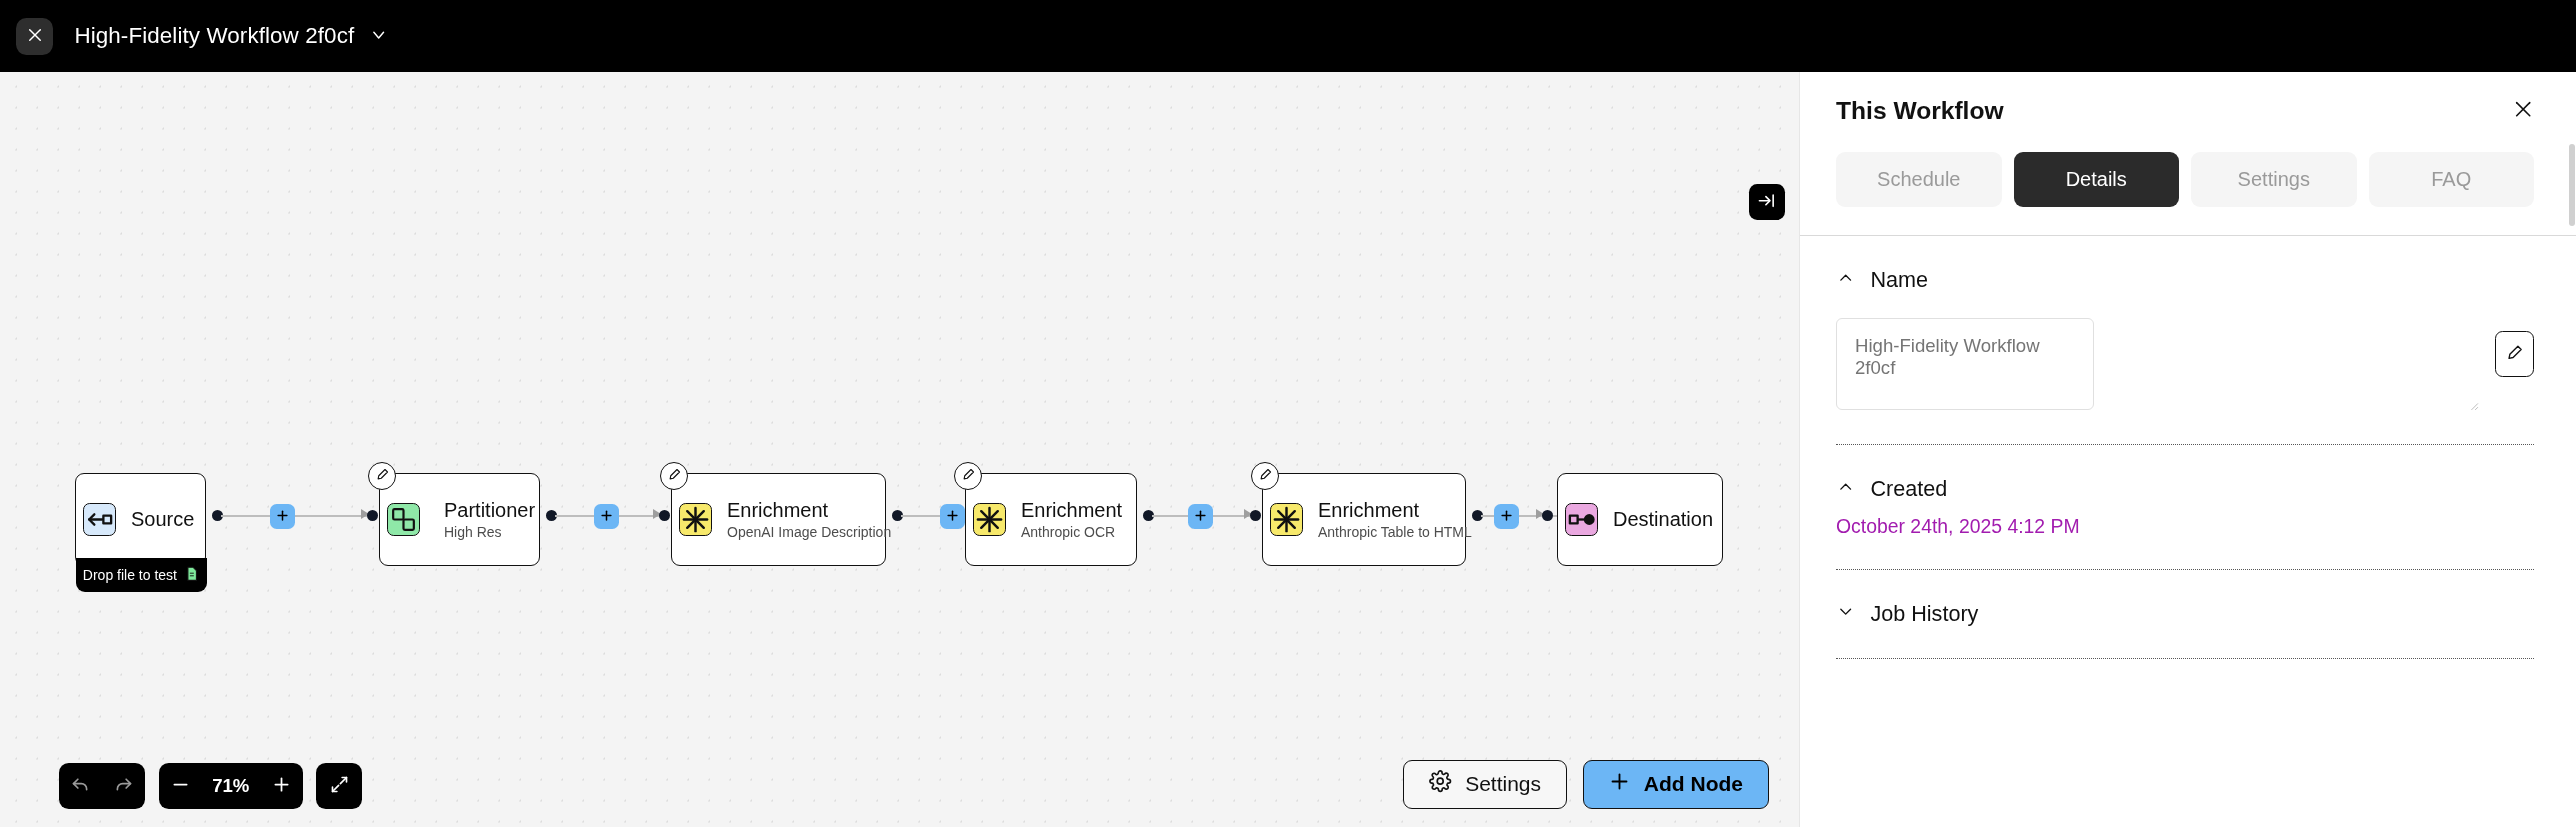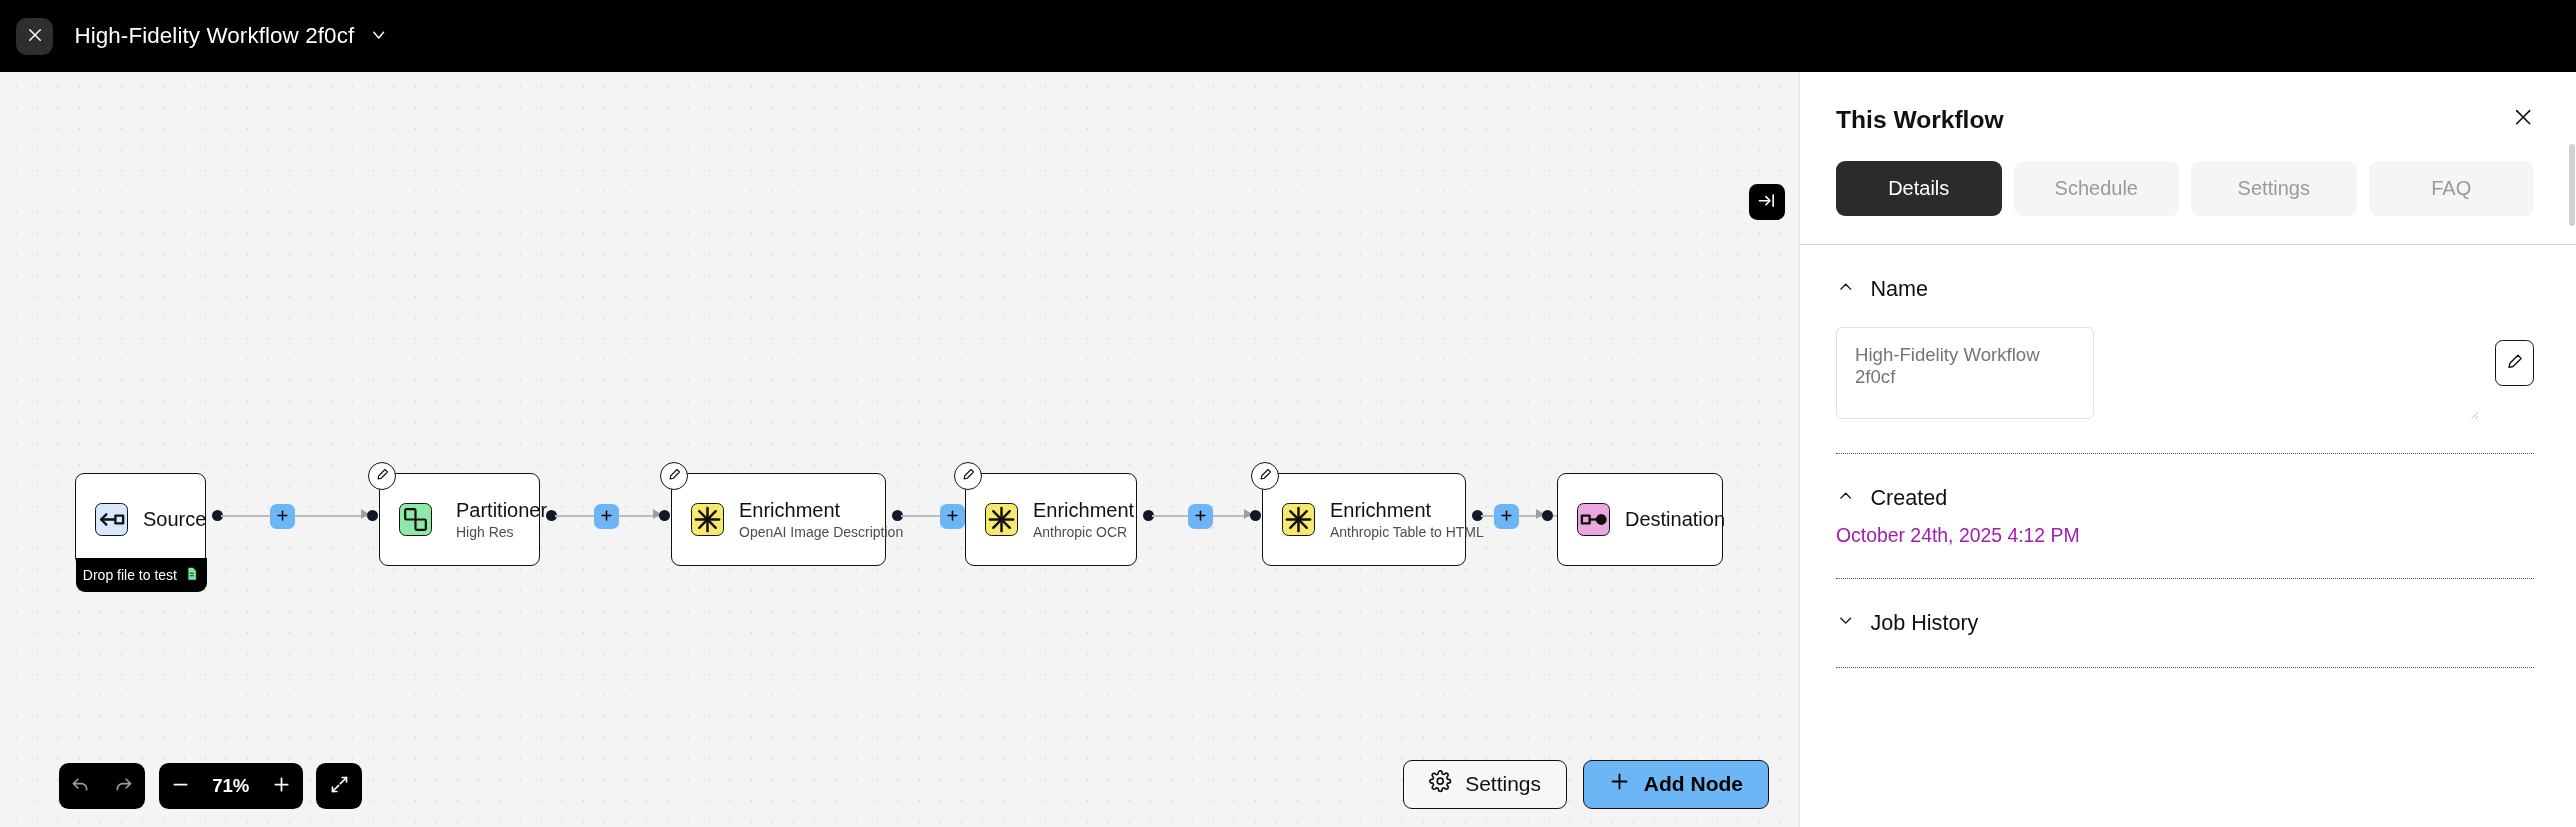--- a/index.html
+++ b/index.html
@@ -59,21 +59,21 @@
     position: absolute; top: 112px; left: 1749px; width: 36px; height: 36px;
     background: #000000; border-radius: 8.2px; display: flex; align-items: center;
     justify-content: center; cursor: pointer; z-index: 6;
   }
   .collapse-panel-btn svg { width: 19.4px; height: 19.4px; }
 
   
   .flow { position: absolute; top: 401px; left: 0; height: 89px; width: 1799px; }
   .node {
     position: absolute; background: #ffffff; border: 1.9px solid #111111; border-radius: 9px;
-    height: 93px; display: flex; align-items: center; padding-left: 19px; gap: 15px;
+    height: 93px; display: flex; align-items: center; padding-left: 7px; gap: 15px;
     top: 0;
   }
   .node .nicon {
     width: 33px; height: 33px; border-radius: 6.7px; border: 1.6px solid #111111;
     display: flex; align-items: center; justify-content: center; flex: 0 0 auto;
   }
   .node .ntext { display: flex; flex-direction: column; justify-content: center; gap: 1.5px; }
   .node .ntitle { font-size: 20px; color: #111111; white-space: nowrap; }
   .node .nsub { font-size: 14px; color: #4d4d4d; white-space: nowrap; }
   .node.single { align-items: center; }
@@ -131,21 +131,21 @@
     padding: 0 25px; font-size: 21px; font-family: inherit; color: #000000; font-weight: bold;
     display: flex; align-items: center; gap: 13.4px; cursor: pointer;
   }
   .addnode-btn svg { width: 21px; height: 21px; }
 
   
   .panel {
     flex: 1 1 auto; background: #ffffff; border-left: 0.7px solid #e6e6e6;
     display: flex; flex-direction: column; position: relative; overflow: hidden;
   }
-  .panel-head { padding: 34px 42px 0 36px; display: flex; align-items: flex-start; }
+  .panel-head { padding: 25px 42px 0 36px; display: flex; align-items: center; }
   .panel-title { font-size: 24.6px; font-weight: bold; color: #111111; }
   .panel-x { margin-left: auto; cursor: pointer; display: flex; align-items: center; }
   .panel-x svg { width: 22.4px; height: 22.4px; }
   .tabs { display: flex; gap: 12px; padding: 27px 42px 28px 36px; }
   .tab {
     flex: 1 1 0; height: 55px; border-radius: 9px; background: #f5f5f5; color: #9a9a9a;
     font-size: 20px; display: flex; align-items: center; justify-content: center; cursor: pointer;
     border: none; font-family: inherit;
   }
   .tab.active { background: #2b2b2b; color: #ffffff; }
@@ -484,22 +484,22 @@
           <span>
             <svg viewBox="0 0 24 24" fill="none" stroke="#111111" stroke-width="1.7" stroke-linecap="round">
               <line x1="5" y1="5" x2="19" y2="19"></line>
                 <line x1="19" y1="5" x2="5" y2="19"></line>
             </svg>
           </span>
         </div>
       </div>
 
       <div class="tabs">
+        <button class="tab">Schedule</button>
         <button class="tab active">Details</button>
-        <button class="tab">Schedule</button>
         <button class="tab">Settings</button>
         <button class="tab">FAQ</button>
       </div>
       <div class="tab-divider"></div>
       <div class="panel-scrollbar"></div>
 
       <div class="panel-scroll">
 
         <div class="section">
           <div class="sec-head">

